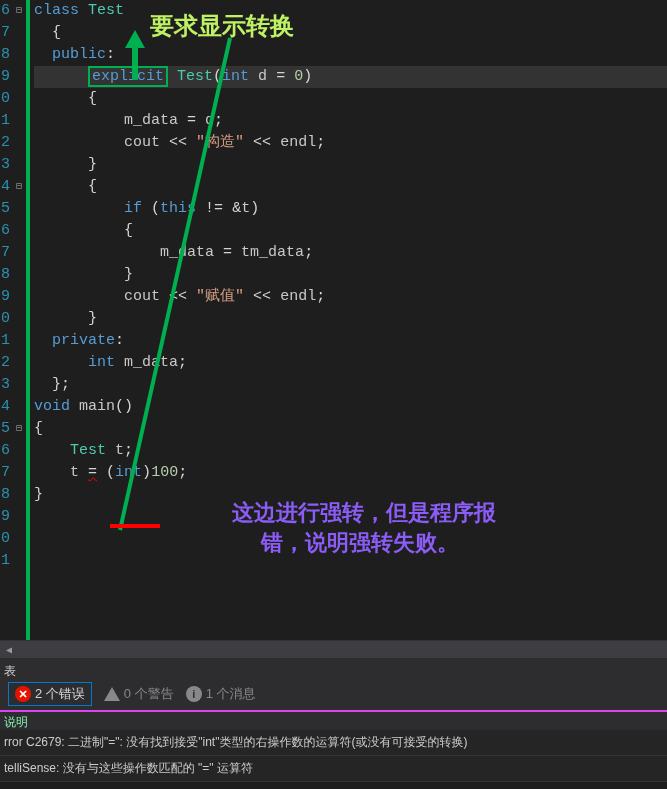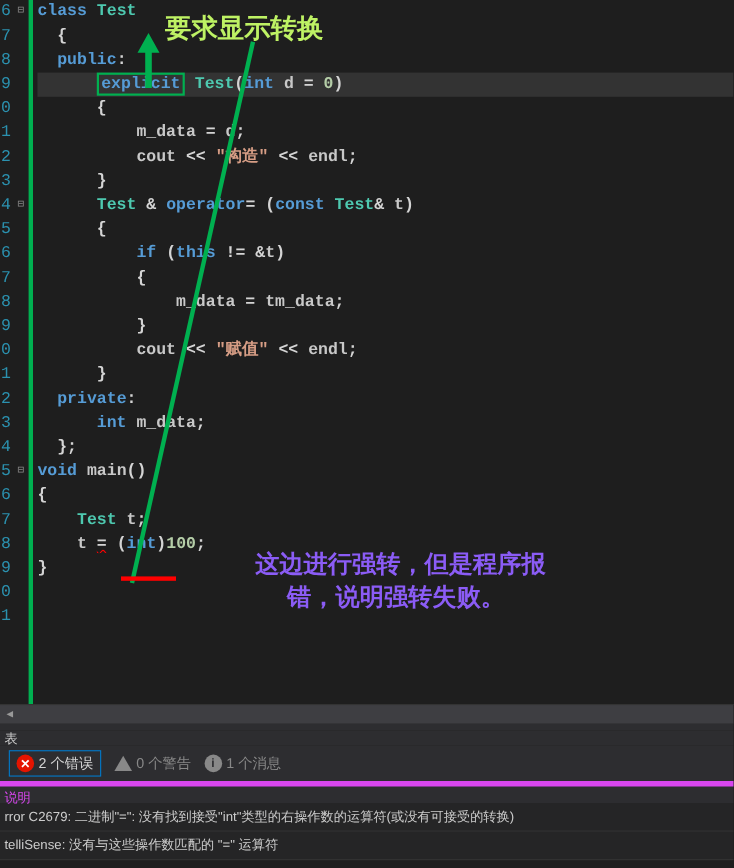--- a/index.html
+++ b/index.html
@@ -47,21 +47,20 @@
   font-size: 10px;
 }
 .green-bar {
   width: 4px;
   background: #00b050;
   flex-shrink: 0;
 }
 .code-lines {
   flex: 1;
   padding-left: 4px;
-  font-weight: bold;
 }
 .code-line {
   height: 22px;
   line-height: 22px;
   white-space: pre;
   position: relative;
 }
 .code-line.highlighted {
   background: #333333;
 }
@@ -184,26 +183,26 @@
 }
 .toolbar-item {
   display: flex;
   align-items: center;
   gap: 4px;
   color: #888;
 }
 .desc-header {
   height: 20px;
   background: #2d2d30;
-  color: #d946ef;
+  color: #86efac;
   font-size: 12px;
   padding-left: 4px;
   line-height: 20px;
   font-family: 'Microsoft YaHei', sans-serif;
-  border-top: 5px solid #d946ef;
+  border-top: 2px solid #d946ef;
 }
 .error-list {
   background: #252526;
   font-size: 12px;
   font-family: 'Microsoft YaHei', sans-serif;
   color: #ccc;
 }
 .error-row {
   padding: 4px 4px;
   border-bottom: 1px solid #333;
@@ -273,21 +272,20 @@
     <div class="green-bar"></div>
     <div class="code-lines">
       <div class="code-line"><span class="kw">class</span> <span class="classname">Test</span></div>
       <div class="code-line">  <span class="punct">{</span></div>
       <div class="code-line">  <span class="kw">public</span><span class="punct">:</span></div>
       <div class="code-line highlighted">      <span class="kw explicit-box">explicit</span> <span class="classname">Test</span>(<span class="kw">int</span> <span class="var">d</span> <span class="op">=</span> <span class="num">0</span>)</div>
       <div class="code-line">      <span class="punct">{</span></div>
       <div class="code-line">          <span class="var">m_data</span> <span class="op">=</span> <span class="var">d</span><span>;</span></div>
       <div class="code-line">          <span class="var">cout</span> <span class="op">&lt;&lt;</span> <span class="str">"构造"</span> <span class="op">&lt;&lt;</span> <span class="var">endl</span><span>;</span></div>
       <div class="code-line">      <span class="punct">}</span></div>
-      <div class="code-line">      <span class="classname">Test</span> <span class="op">&amp;</span> <span class="kw">operator</span><span class="op">=</span> <span>(</span><span class="kw">const</span> <span class="classname">Test</span><span class="op">&amp;</span> <span class="var">t</span><span>)</span></div>
       <div class="code-line">      <span class="punct">{</span></div>
       <div class="code-line">          <span class="kw">if</span> <span>(</span><span class="kw">this</span> <span class="op">!=</span> <span class="op">&amp;</span><span class="var">t</span><span>)</span></div>
       <div class="code-line">          <span class="punct">{</span></div>
       <div class="code-line">              <span class="var">m_data</span> <span class="op">=</span> <span class="var">t</span><span></span><span class="var">m_data</span><span>;</span></div>
       <div class="code-line">          <span class="punct">}</span></div>
       <div class="code-line">          <span class="var">cout</span> <span class="op">&lt;&lt;</span> <span class="str">"赋值"</span> <span class="op">&lt;&lt;</span> <span class="var">endl</span><span>;</span></div>
       <div class="code-line">      <span class="punct">}</span></div>
       <div class="code-line">  <span class="kw">private</span><span class="punct">:</span></div>
       <div class="code-line">      <span class="kw">int</span> <span class="var">m_data</span><span>;</span></div>
       <div class="code-line">  <span class="punct">};</span></div>

